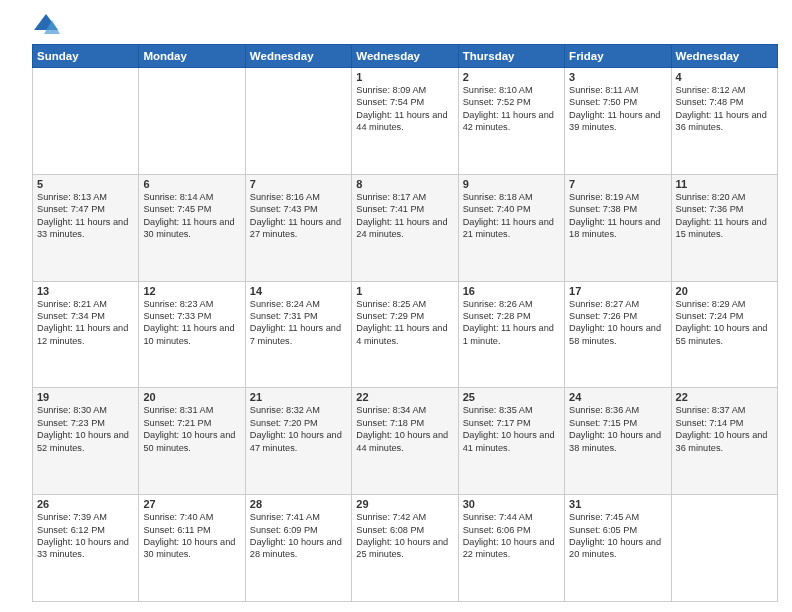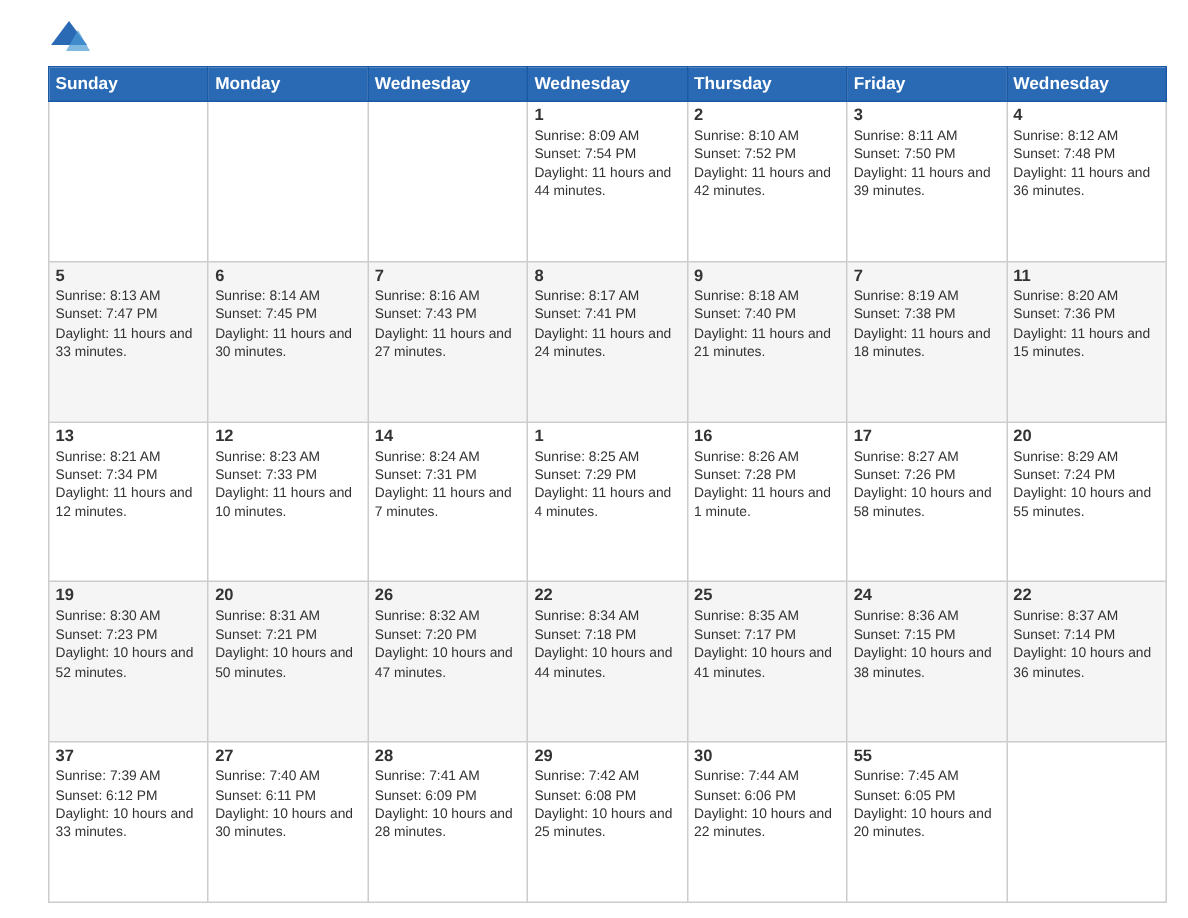--- a/index.html
+++ b/index.html
@@ -218,21 +218,21 @@
         <tr>
           <td>
             <span class="day-number">19</span>
             <div class="day-info">Sunrise: 8:30 AM<br>Sunset: 7:23 PM<br>Daylight: 10 hours and 52 minutes.</div>
           </td>
           <td>
             <span class="day-number">20</span>
             <div class="day-info">Sunrise: 8:31 AM<br>Sunset: 7:21 PM<br>Daylight: 10 hours and 50 minutes.</div>
           </td>
           <td>
-            <span class="day-number">26</span>
+            <span class="day-number">21</span>
             <div class="day-info">Sunrise: 8:32 AM<br>Sunset: 7:20 PM<br>Daylight: 10 hours and 47 minutes.</div>
           </td>
           <td>
             <span class="day-number">22</span>
             <div class="day-info">Sunrise: 8:34 AM<br>Sunset: 7:18 PM<br>Daylight: 10 hours and 44 minutes.</div>
           </td>
           <td>
             <span class="day-number">25</span>
             <div class="day-info">Sunrise: 8:35 AM<br>Sunset: 7:17 PM<br>Daylight: 10 hours and 41 minutes.</div>
           </td>
@@ -240,40 +240,40 @@
             <span class="day-number">24</span>
             <div class="day-info">Sunrise: 8:36 AM<br>Sunset: 7:15 PM<br>Daylight: 10 hours and 38 minutes.</div>
           </td>
           <td>
             <span class="day-number">22</span>
             <div class="day-info">Sunrise: 8:37 AM<br>Sunset: 7:14 PM<br>Daylight: 10 hours and 36 minutes.</div>
           </td>
         </tr>
         <tr>
           <td>
-            <span class="day-number">37</span>
+            <span class="day-number">26</span>
             <div class="day-info">Sunrise: 7:39 AM<br>Sunset: 6:12 PM<br>Daylight: 10 hours and 33 minutes.</div>
           </td>
           <td>
             <span class="day-number">27</span>
             <div class="day-info">Sunrise: 7:40 AM<br>Sunset: 6:11 PM<br>Daylight: 10 hours and 30 minutes.</div>
           </td>
           <td>
             <span class="day-number">28</span>
             <div class="day-info">Sunrise: 7:41 AM<br>Sunset: 6:09 PM<br>Daylight: 10 hours and 28 minutes.</div>
           </td>
           <td>
             <span class="day-number">29</span>
             <div class="day-info">Sunrise: 7:42 AM<br>Sunset: 6:08 PM<br>Daylight: 10 hours and 25 minutes.</div>
           </td>
           <td>
             <span class="day-number">30</span>
             <div class="day-info">Sunrise: 7:44 AM<br>Sunset: 6:06 PM<br>Daylight: 10 hours and 22 minutes.</div>
           </td>
           <td>
-            <span class="day-number">55</span>
+            <span class="day-number">31</span>
             <div class="day-info">Sunrise: 7:45 AM<br>Sunset: 6:05 PM<br>Daylight: 10 hours and 20 minutes.</div>
           </td>
           <td class="empty-cell"></td>
         </tr>
       </tbody>
   </table>
 </div>
 
 </body></html>

